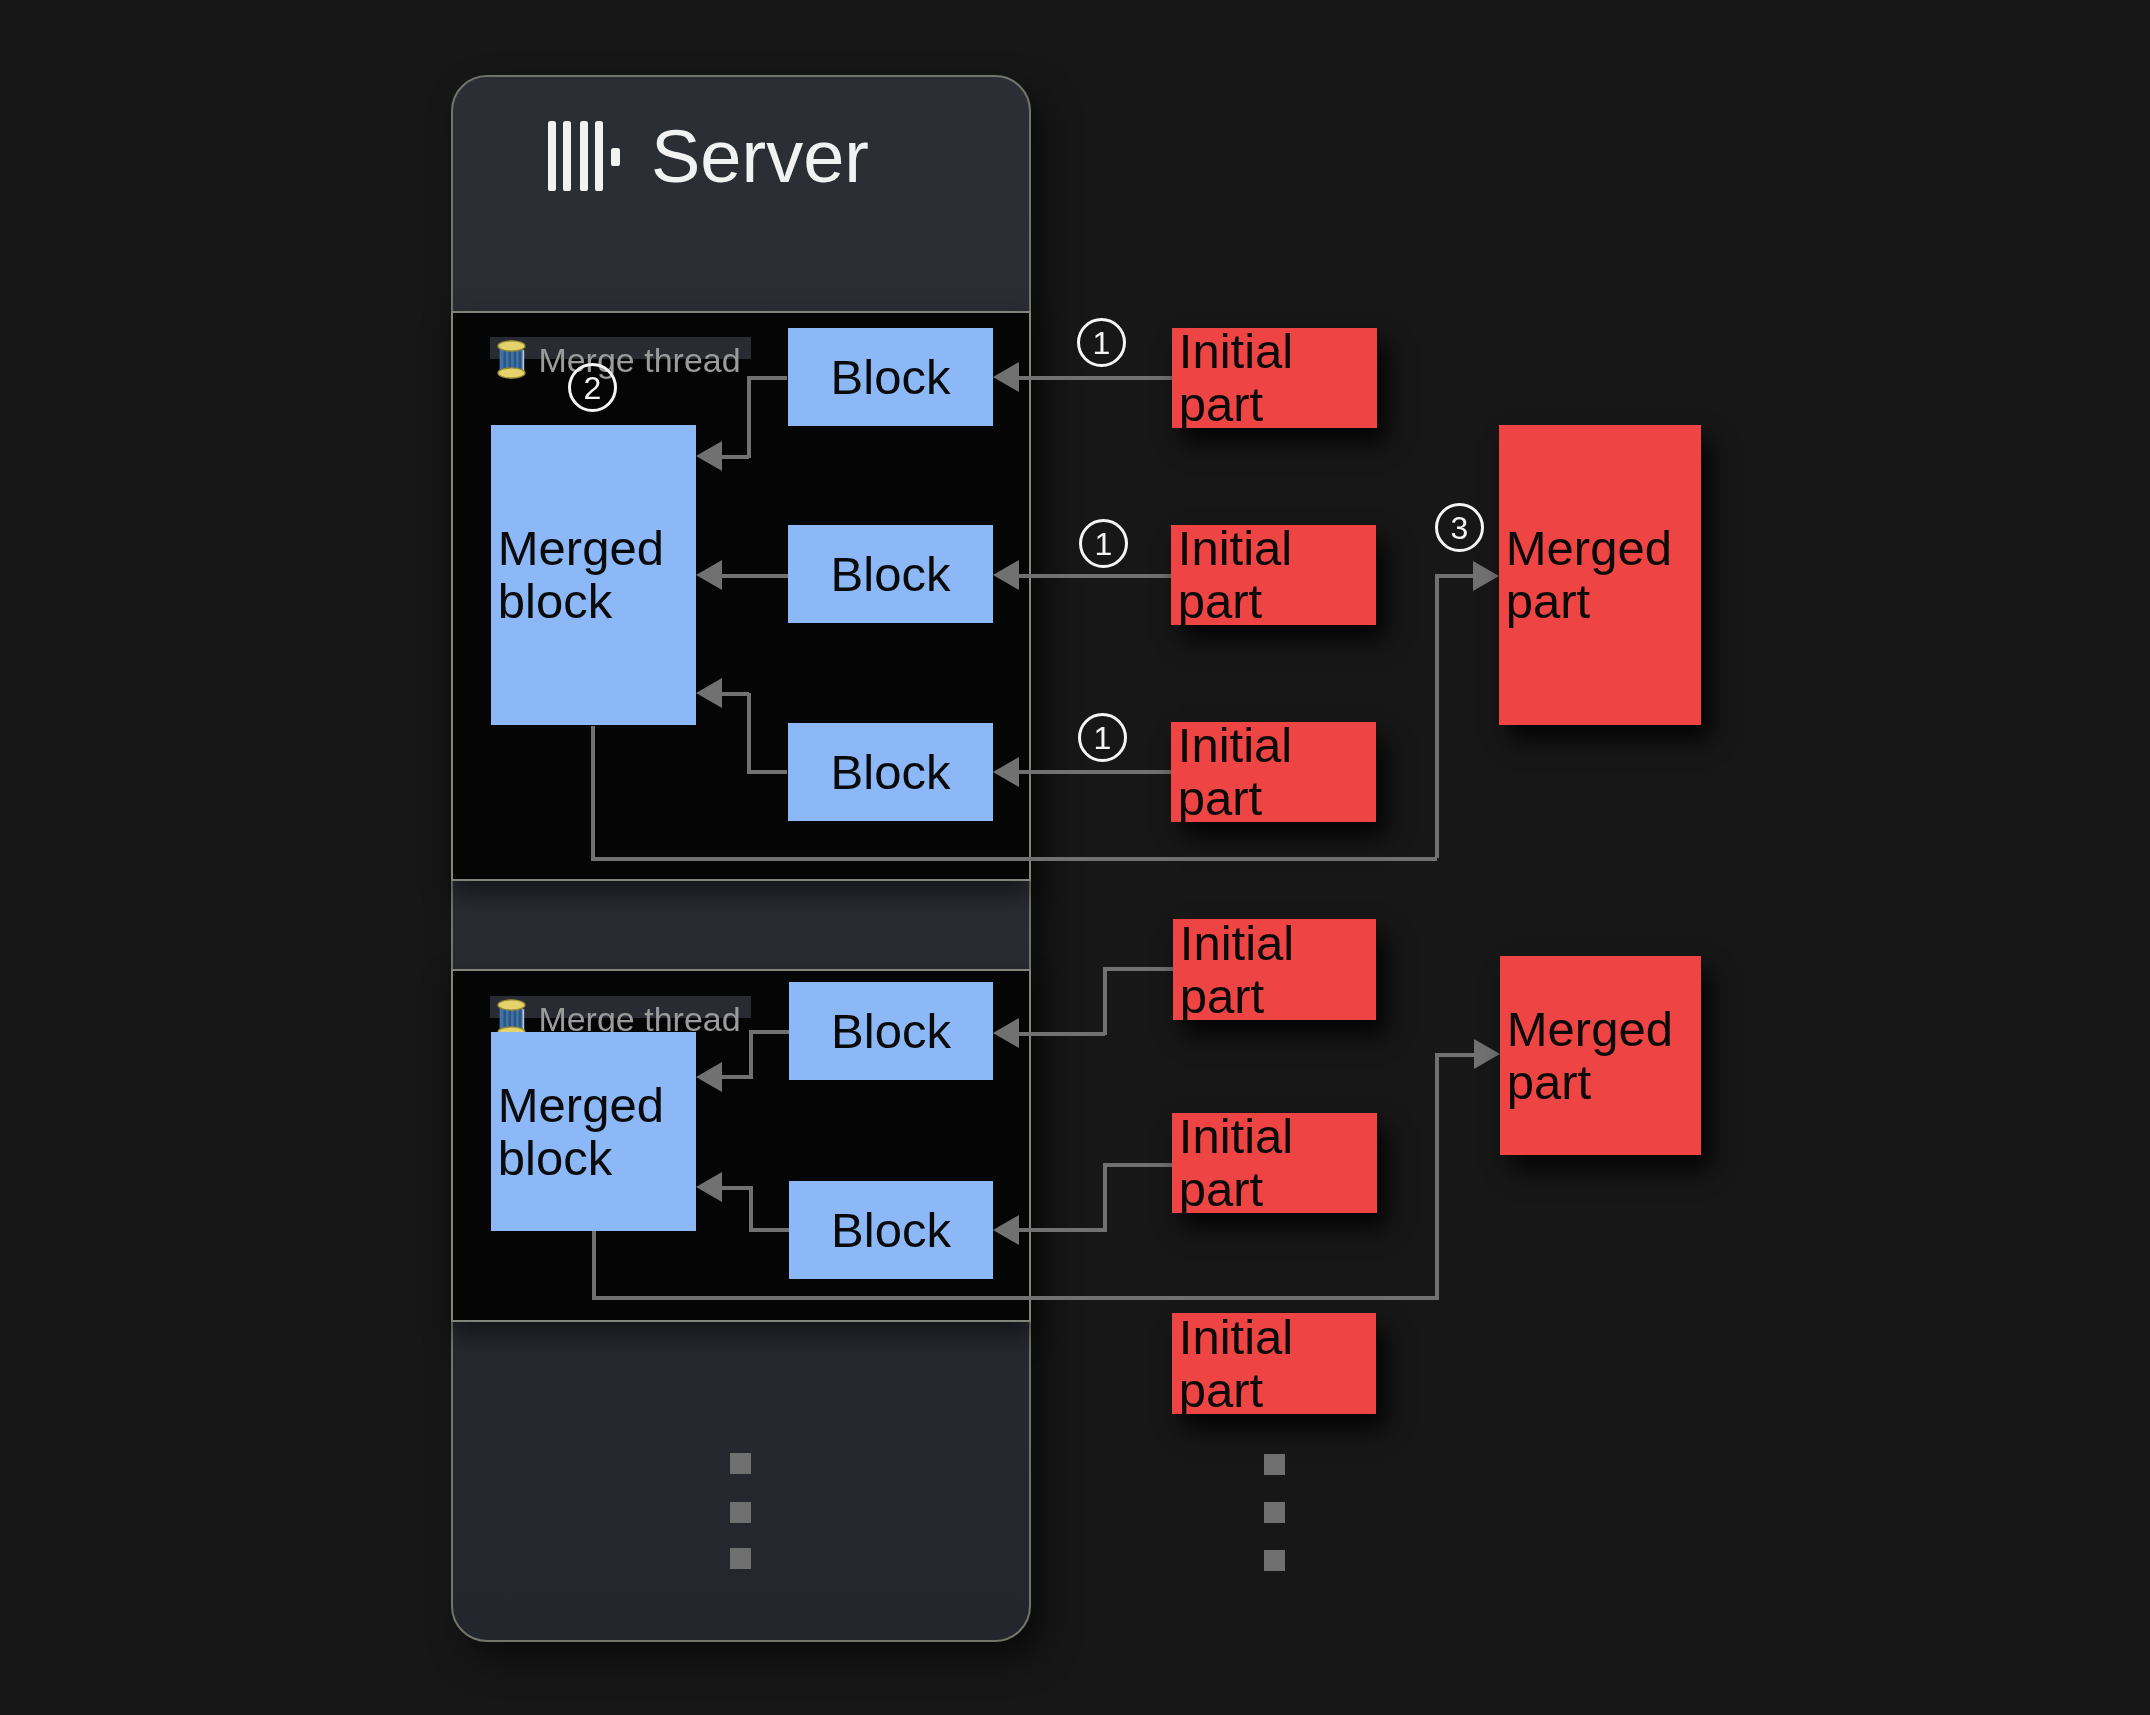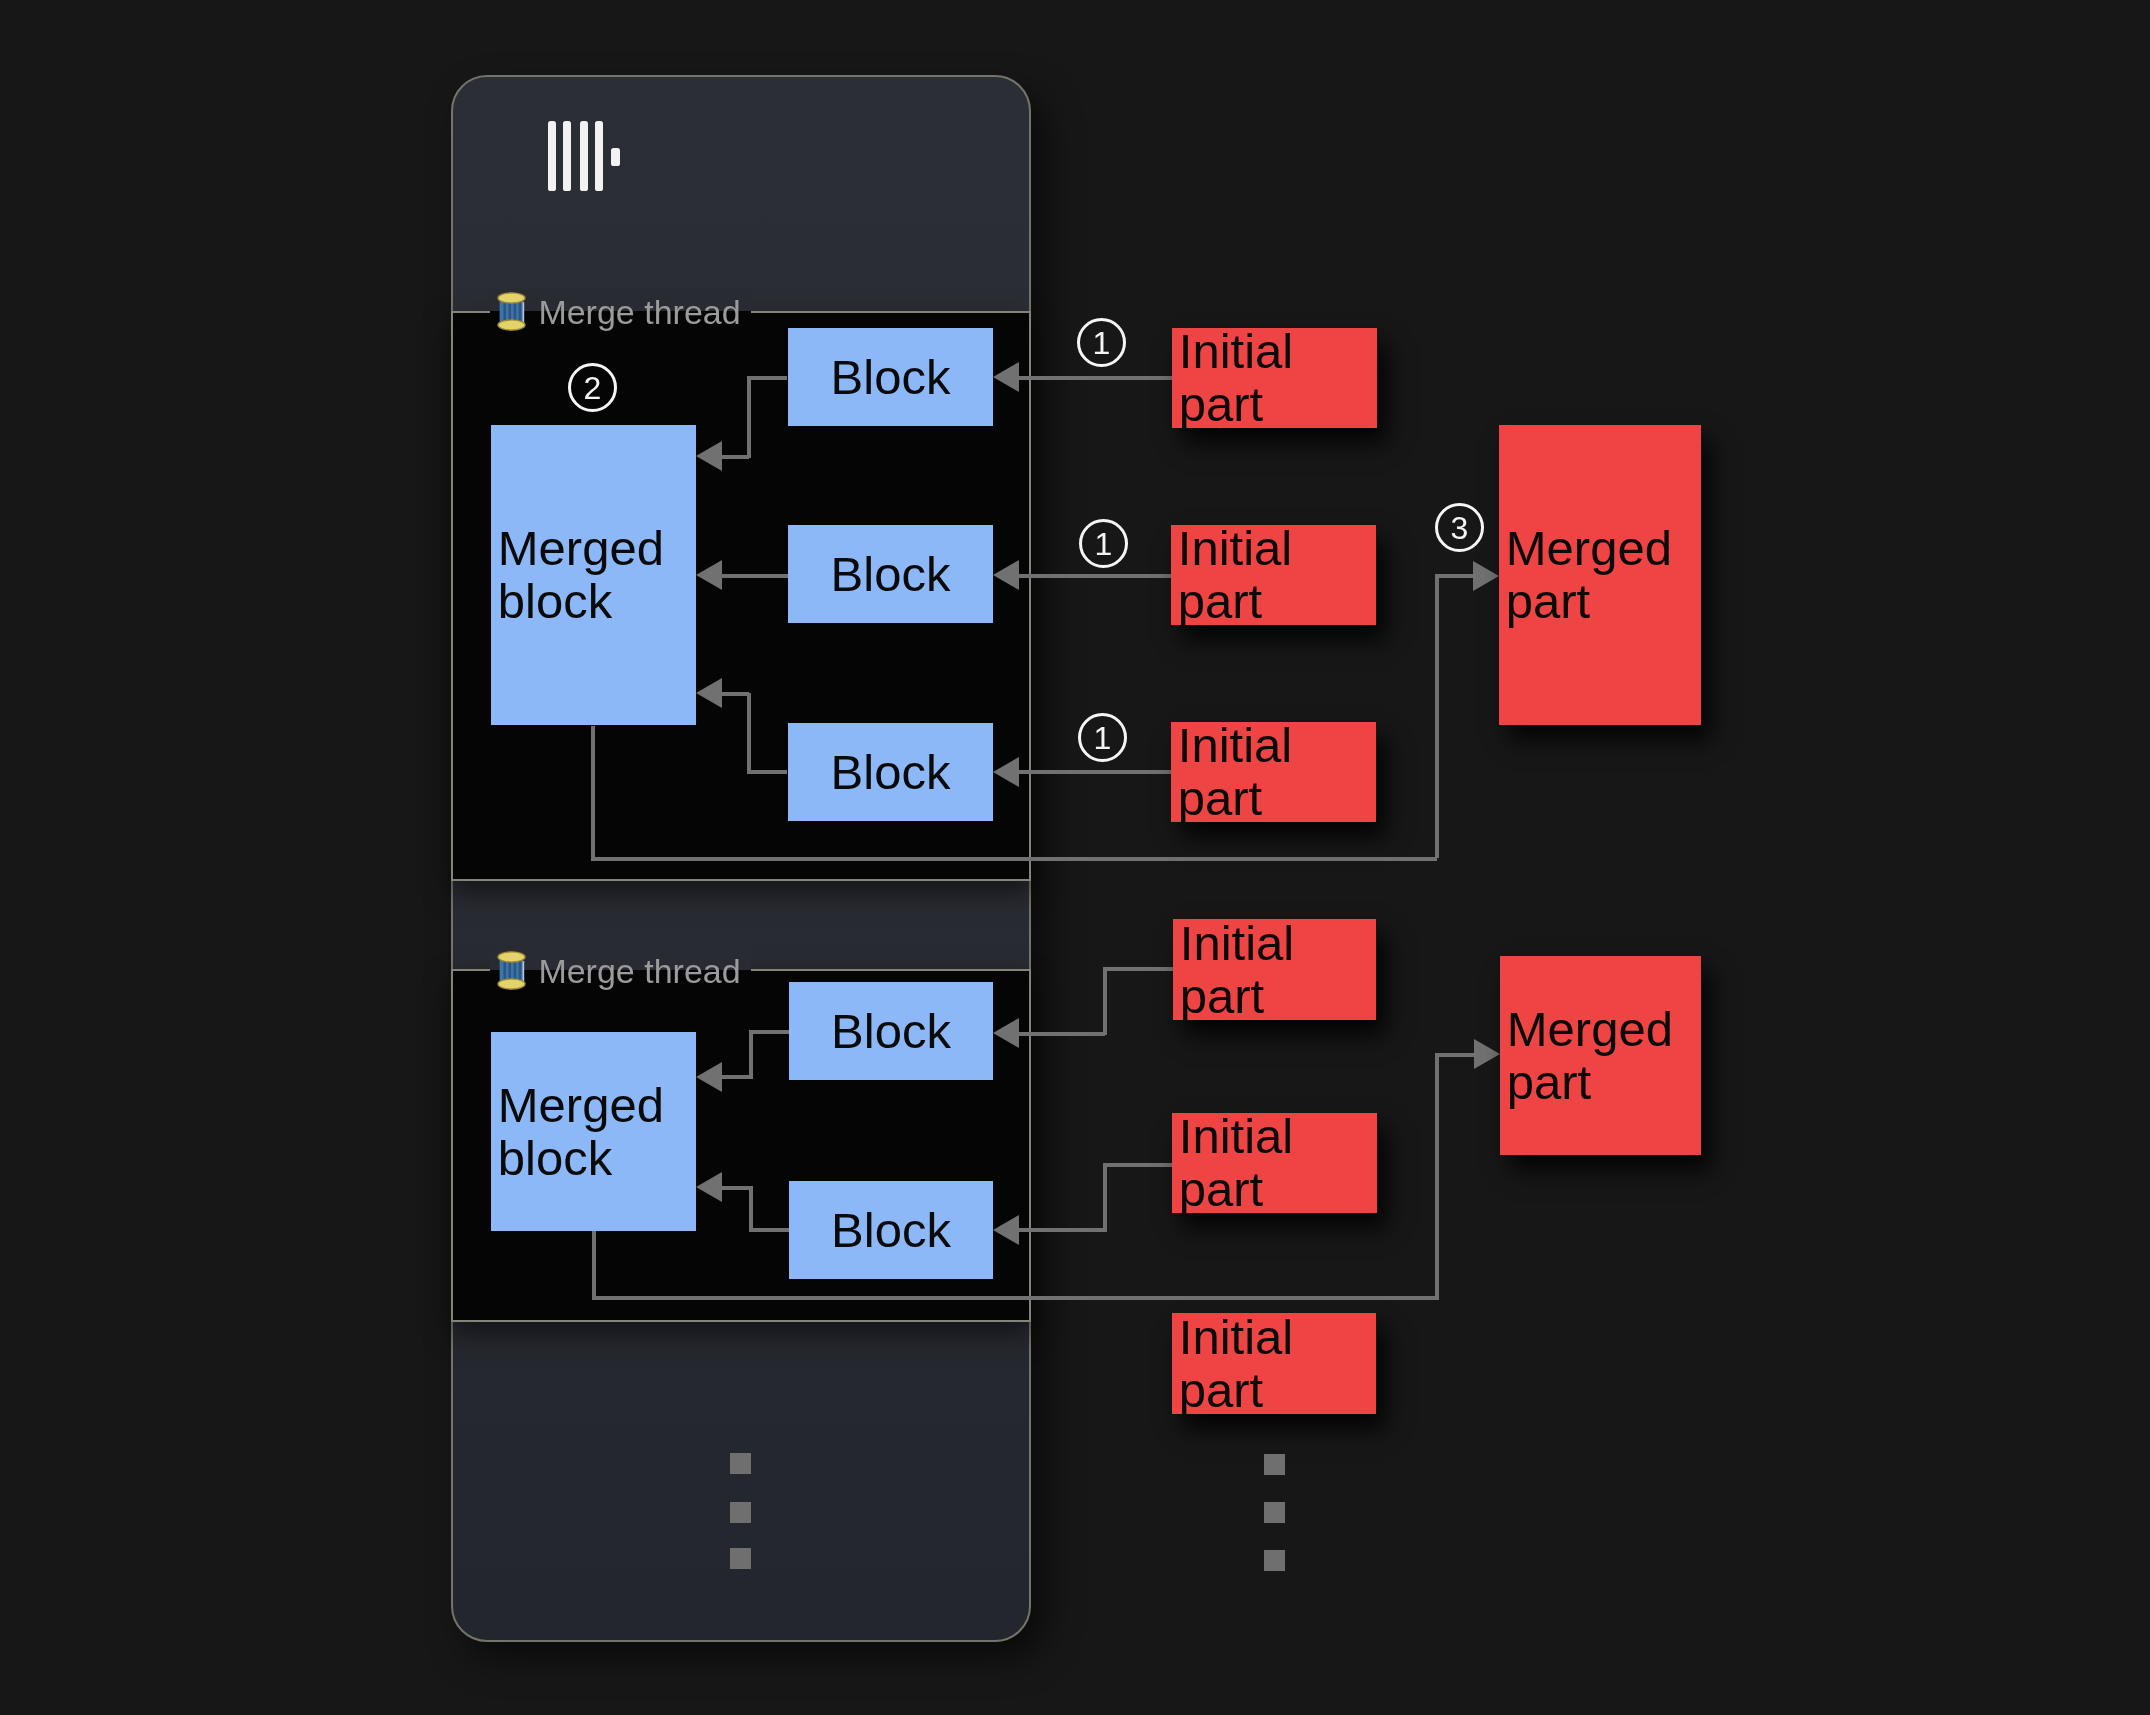--- a/index.html
+++ b/index.html
@@ -14,21 +14,21 @@
     display:flex;align-items:center;gap:31px;}
   .ch-logo{position:relative;width:72px;height:72px;flex:0 0 72px;}
   .ch-logo .bar{position:absolute;top:0;width:7.7px;height:70px;background:#f2f2f2;border-radius:2.6px;}
   .ch-logo .dot{position:absolute;width:8.6px;height:18px;top:26.5px;left:63px;background:#f2f2f2;border-radius:2.6px;}
   .server-title .t{color:#f2f2f2;font-size:74px;line-height:1;}
   
   .panel{position:absolute;left:451px;width:580px;box-sizing:border-box;
     background:#050505;border:2.6px solid #83857b;
     box-shadow:0 12px 24px rgba(0,0,0,.5);}
   .legend{position:absolute;height:45px;display:flex;align-items:center;gap:10.3px;
-    padding:0 10.3px 0 5.1px;}
+    padding:0 10.3px 0 5.1px;margin-top:48px;}
   .legend .txt{color:#9b9b9b;font-size:34px;line-height:1;white-space:nowrap;}
   
   .node{position:absolute;box-sizing:border-box;display:flex;align-items:center;justify-content:center;
     text-align:left;color:#0a0a0a;font-size:49px;line-height:1.08;padding:0 6.8px;}
   .node.blue{background:#8cb8f8;}
   .node.yellow{background:#ef4444;box-shadow:10.3px 15.4px 22px rgba(0,0,0,.85);}
   
   .ln{position:absolute;background:#717171;}
   .ah-l{position:absolute;width:0;height:0;
     border-top:15.4px solid transparent;border-bottom:15.4px solid transparent;
@@ -49,20 +49,21 @@
 <div class="server"></div>
 
 <div class="server-title">
   <div class="ch-logo">
     <div class="bar" style="left:0px"></div>
     <div class="bar" style="left:15.4px"></div>
     <div class="bar" style="left:32px"></div>
     <div class="bar" style="left:47px"></div>
     <div class="dot"></div>
   </div>
+  <div class="t">Server</div>
 </div>
 
 <div class="panel" style="top:311px;height:570px;"></div>
 <div class="legend" style="left:490px;top:289px;background:linear-gradient(to bottom,#292b32 0 22px,#050505 22px 100%);">
   <svg width="33" height="39" viewBox="0 0 38 46">
     <rect x="5" y="7" width="28" height="32" rx="3" fill="#3f74ab"></rect>
     <path d="M11 9 v28 M17 9 v28 M23 9 v28 M29 9 v28" stroke="#2c567f" stroke-width="3" fill="none"></path>
     <path d="M33 12 v30" stroke="#b9c4d6" stroke-width="2" fill="none"></path>
     <ellipse cx="19" cy="39" rx="16" ry="6" fill="#e3d36a" stroke="#9a8a33" stroke-width="1.5"></ellipse>
     <ellipse cx="19" cy="7" rx="16" ry="6" fill="#e3d36a" stroke="#9a8a33" stroke-width="1.5"></ellipse>

